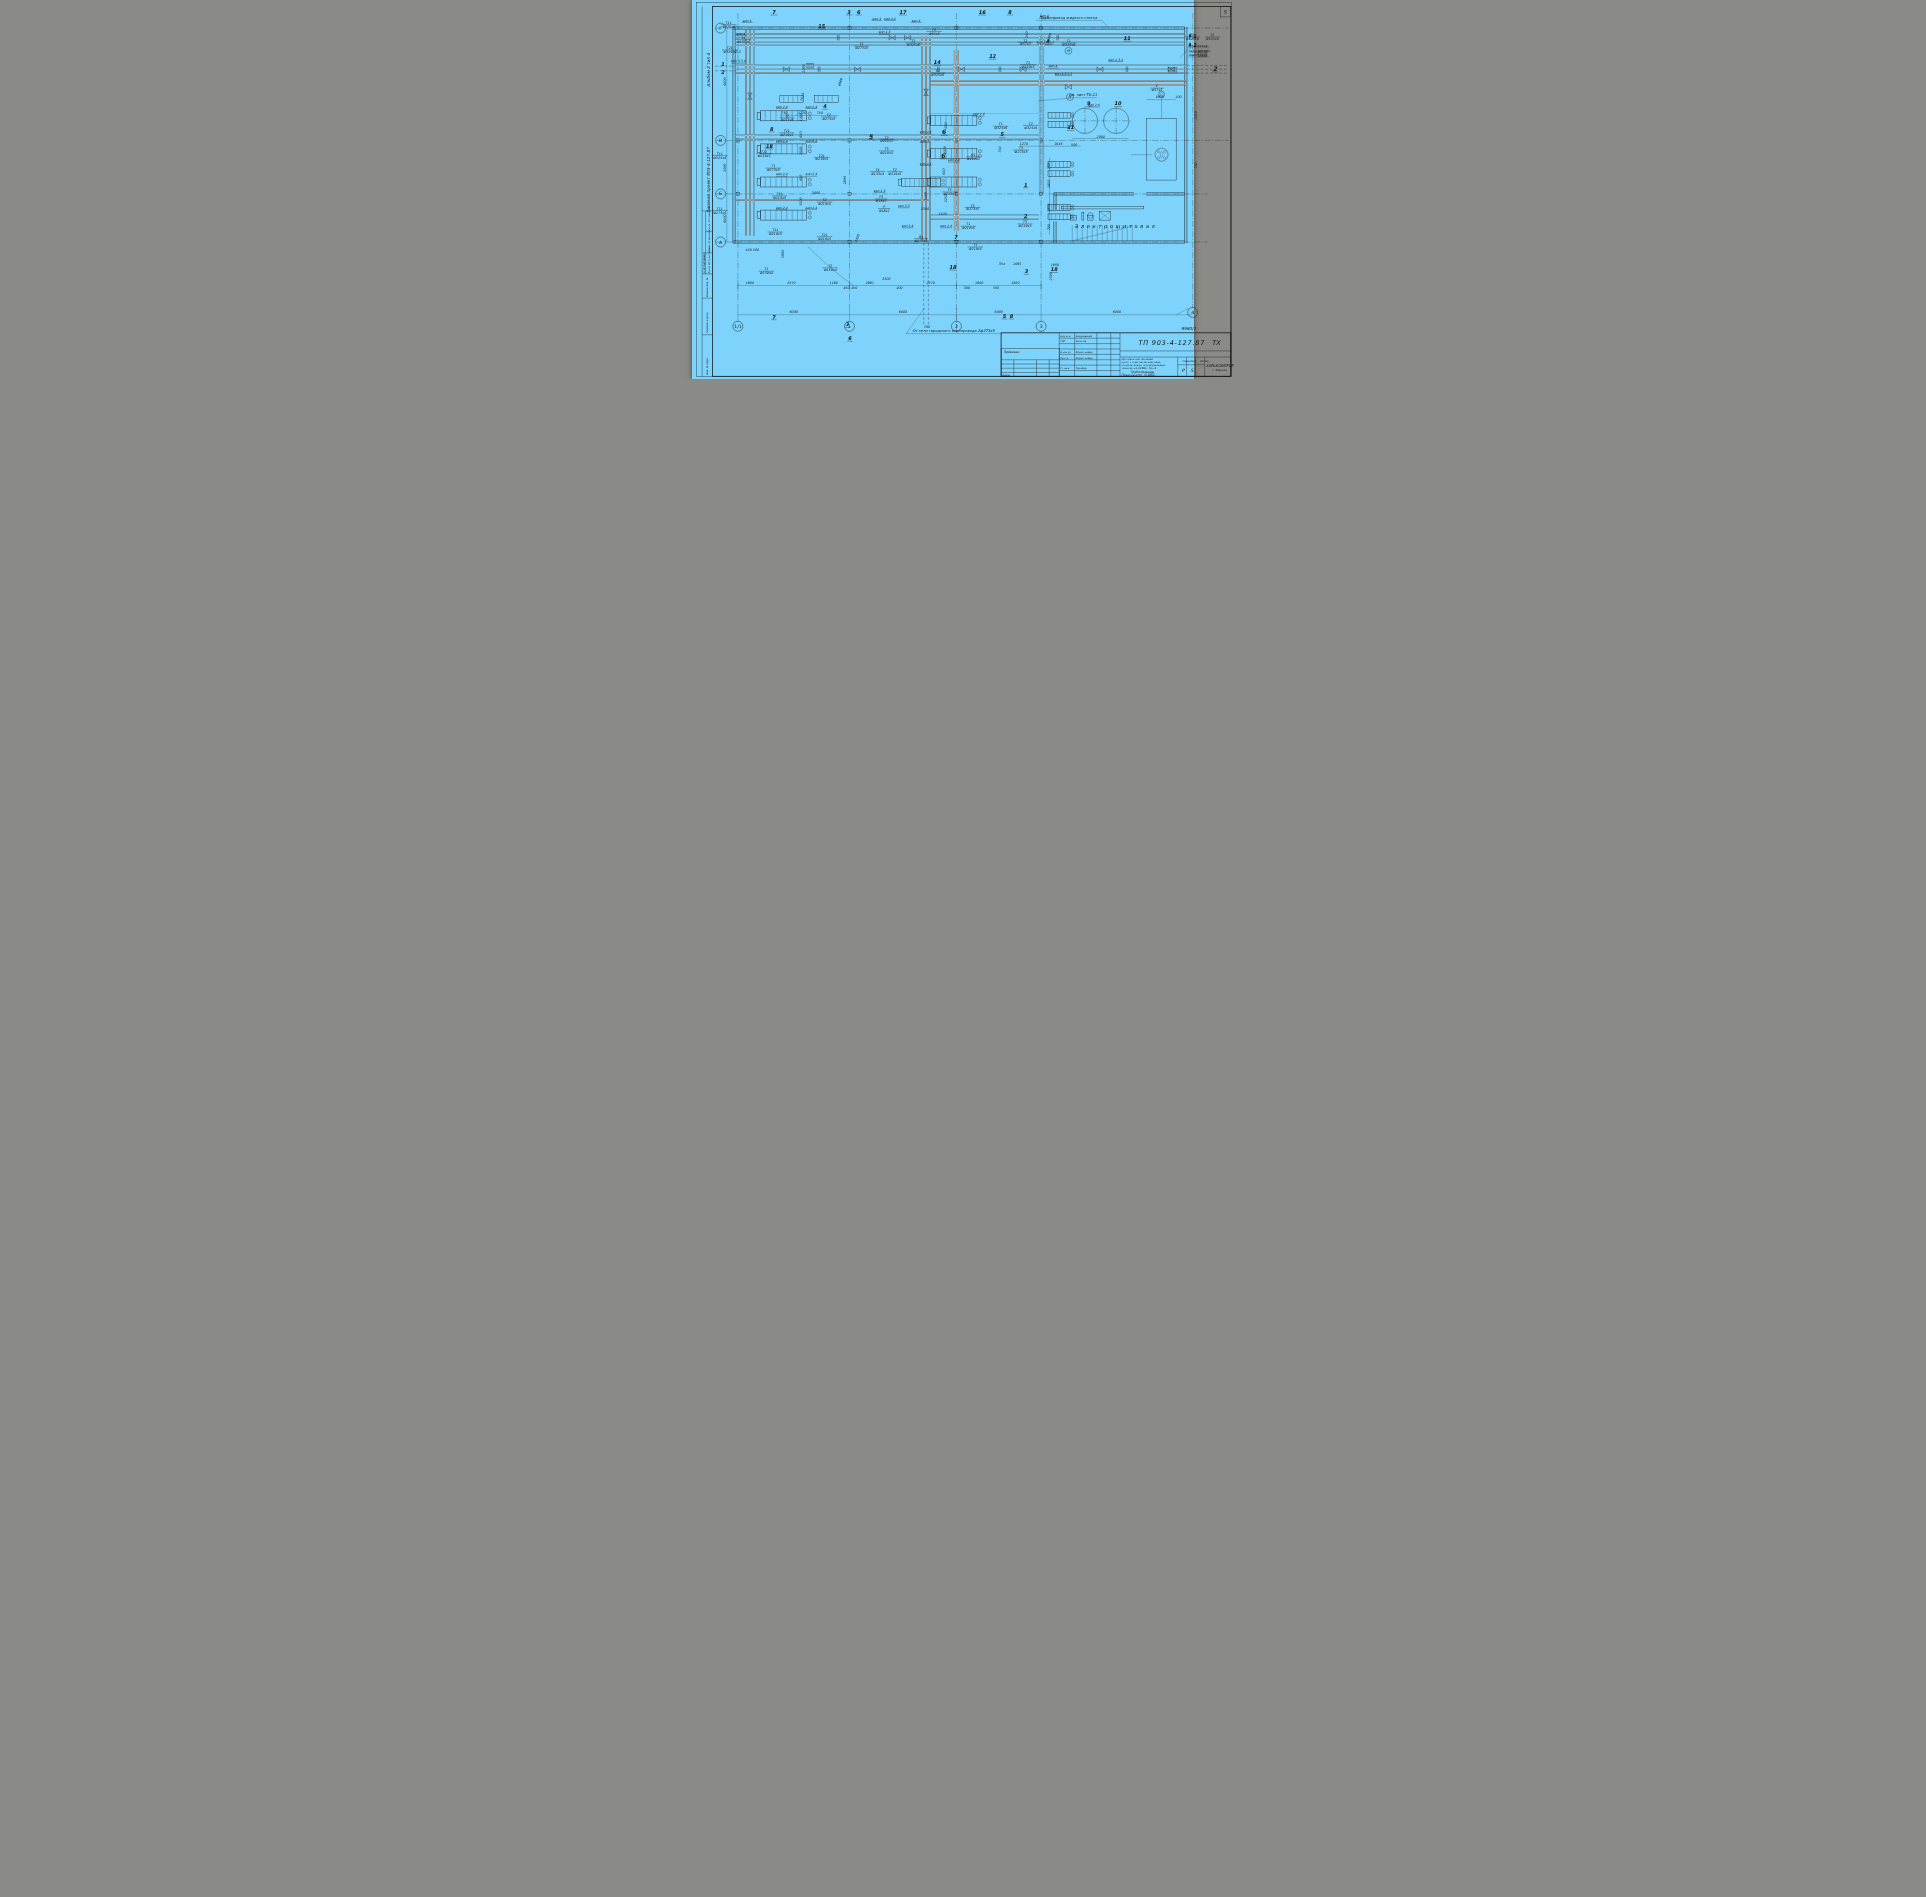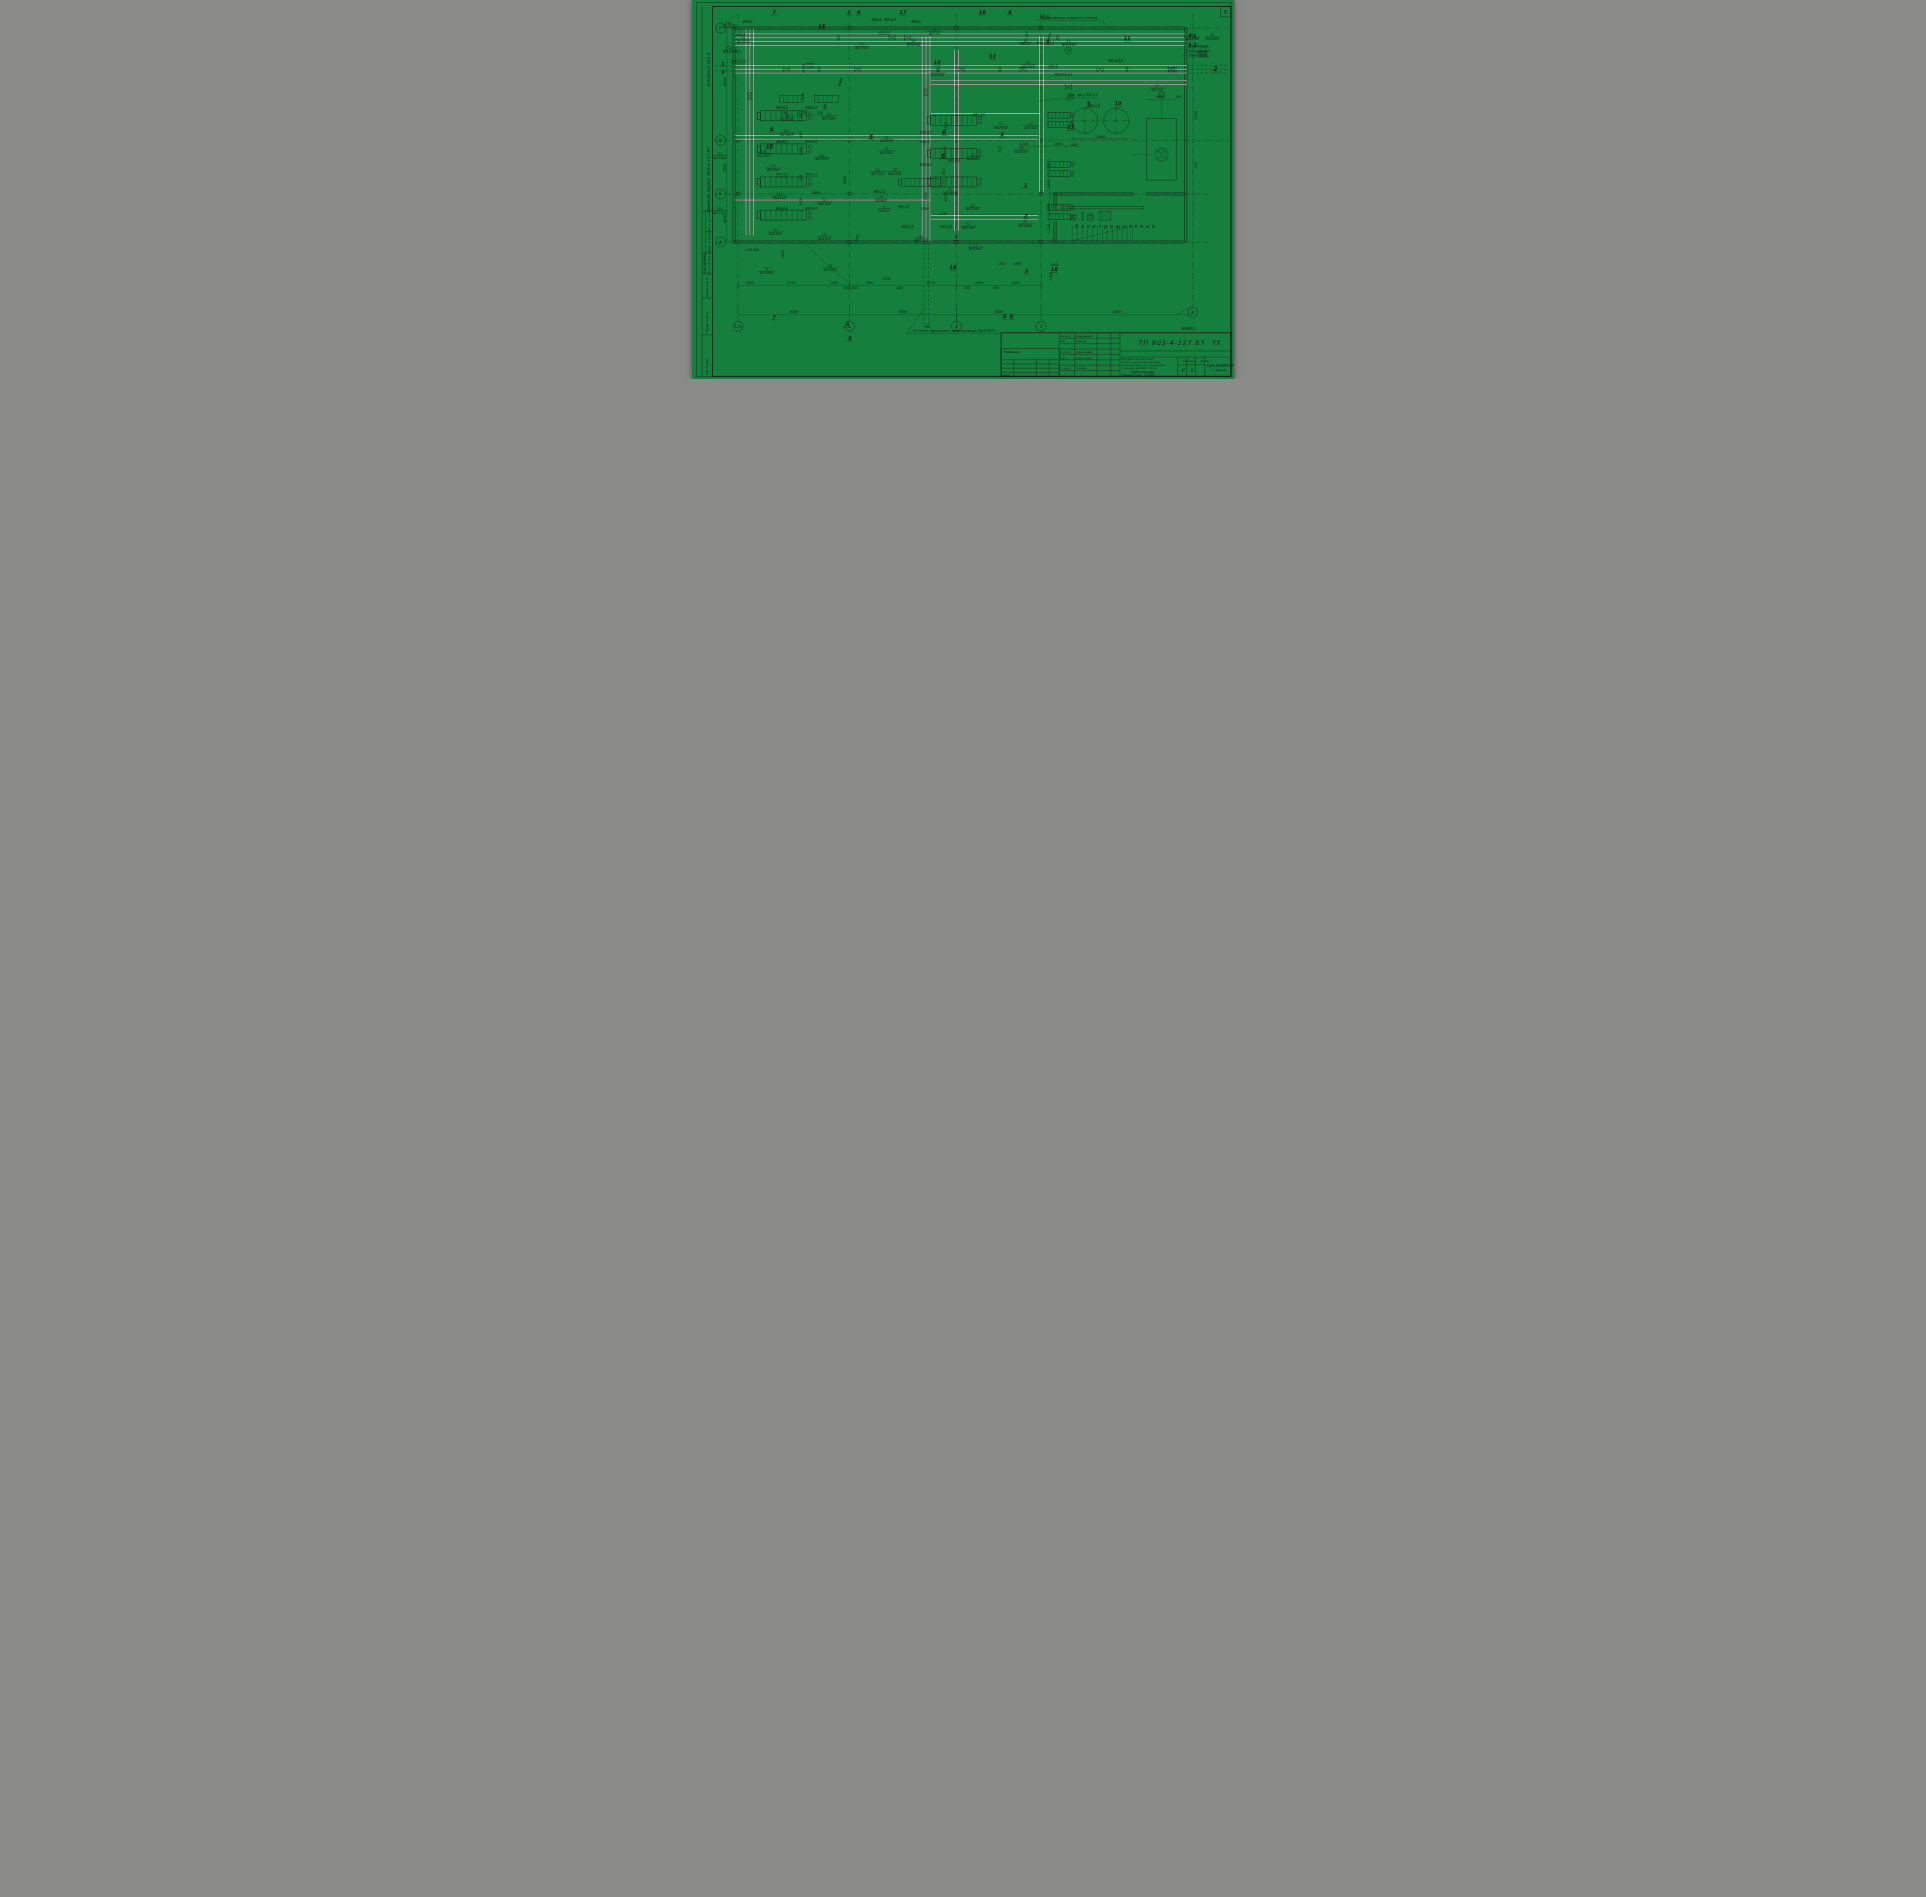--- a/index.html
+++ b/index.html
@@ -1,17 +1,17 @@
 <!DOCTYPE html>
 <html style="font-size:6.2px"><head>
 <meta charset="utf-8">
 <style>
   html,body{margin:0;padding:0;background:#8a8a86;}
   .wrap{width:542px;margin:0 auto;}
-  .sheet{width:542px;height:379px;background:#15803d;position:relative;box-shadow:0 0 5.4px rgba(0,0,0,.5);}
+  .sheet{width:502px;height:379px;background:#7dd3fc;position:relative;box-shadow:0 0 5.4px rgba(0,0,0,.5);}
   svg{display:block}
   
   .ln  {stroke:#181818;stroke-width:1;fill:none}
   .ln2 {stroke:#181818;stroke-width:2;fill:none}
   .thin{stroke:#181818;stroke-width:.6;fill:none}
   .axis{stroke:#181818;stroke-width:.7;fill:none;stroke-dasharray:16 4 3 4}
   .dash{stroke:#181818;stroke-width:.9;fill:none;stroke-dasharray:7 5}
   .pipe-o{stroke:#181818;stroke-width:3.2;fill:none}
   .pipe-i{stroke:#f7f6f1;stroke-width:1.7;fill:none}
   .wall{stroke:#181818;stroke-width:1.4;fill:none}

